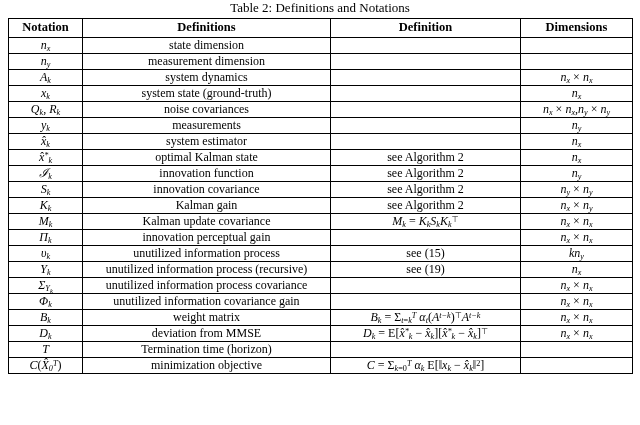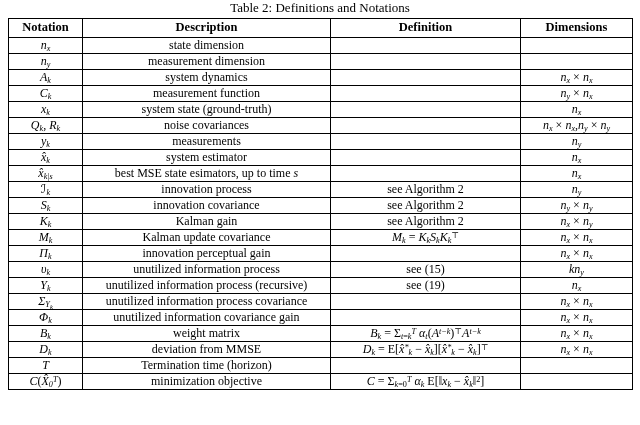--- a/index.html
+++ b/index.html
@@ -7,20 +7,21 @@
     width:640px;height:425px;box-sizing:border-box;padding:1px 8px 0 8px;
     font-family:"Liberation Serif","DejaVu Serif","DejaVu Sans",serif;color:#000;
   }
   .caption{
     text-align:center;font-size:13px;line-height:13px;margin:0 0 4px 0;
     white-space:nowrap;overflow:hidden;
   }
   table.defs{
     border-collapse:collapse;width:624px;margin:0 auto;table-layout:fixed;
     font-size:12px;
+    font-family:Liberation Serif, serif;
   }
   table.defs th, table.defs td{
     border:1px solid #000;text-align:center;vertical-align:middle;
     padding:0 2px;height:15px;line-height:1.05;
     overflow:hidden;white-space:nowrap;
   }
   table.defs th{font-weight:bold;font-size:12.5px;height:18px;}
   td i, th i{font-style:italic;}
   sub{vertical-align:baseline;position:relative;top:0.28em;font-size:0.68em;line-height:0;}
   sup{vertical-align:baseline;position:relative;top:-0.38em;font-size:0.68em;line-height:0;}
@@ -38,21 +39,21 @@
   <table class="defs">
     <colgroup>
       <col class="c-notation">
       <col class="c-description">
       <col class="c-definition">
       <col class="c-dimensions">
     </colgroup>
     <thead>
       <tr>
           <th>Notation</th>
-          <th>Description</th>
+          <th>Definitions</th>
           <th>Definition</th>
           <th>Dimensions</th>
         </tr>
     </thead>
     <tbody>
         <tr>
           <td><i>n<sub>x</sub></i></td>
           <td>state dimension</td>
           <td></td>
           <td></td>
@@ -61,26 +62,20 @@
           <td><i>n<sub>y</sub></i></td>
           <td>measurement dimension</td>
           <td></td>
           <td></td>
         </tr>
         <tr>
           <td><i>A<sub>k</sub></i></td>
           <td>system dynamics</td>
           <td></td>
           <td><i>n<sub>x</sub></i> × <i>n<sub>x</sub></i></td>
-        </tr>
-        <tr>
-          <td><i>C<sub>k</sub></i></td>
-          <td>measurement function</td>
-          <td></td>
-          <td><i>n<sub>y</sub></i> × <i>n<sub>x</sub></i></td>
         </tr>
         <tr>
           <td><i>x<sub>k</sub></i></td>
           <td>system state (ground-truth)</td>
           <td></td>
           <td><i>n<sub>x</sub></i></td>
         </tr>
         <tr>
           <td><i>Q<sub>k</sub></i>, <i>R<sub>k</sub></i></td>
           <td>noise covariances</td>
@@ -93,28 +88,28 @@
           <td></td>
           <td><i>n<sub>y</sub></i></td>
         </tr>
         <tr>
           <td><i>x̂<sub>k</sub></i></td>
           <td>system estimator</td>
           <td></td>
           <td><i>n<sub>x</sub></i></td>
         </tr>
         <tr>
-          <td><i>x̂<sub>k|s</sub></i></td>
-          <td>best MSE state esimators, up to time <i>s</i></td>
-          <td></td>
+          <td><i>x̂<sup>*</sup><sub>k</sub></i></td>
+          <td>optimal Kalman state</td>
+          <td>see Algorithm 2</td>
           <td><i>n<sub>x</sub></i></td>
         </tr>
         <tr>
           <td><i>ℐ<sub>k</sub></i></td>
-          <td>innovation process</td>
+          <td>innovation function</td>
           <td>see Algorithm 2</td>
           <td><i>n<sub>y</sub></i></td>
         </tr>
         <tr>
           <td><i>S<sub>k</sub></i></td>
           <td>innovation covariance</td>
           <td>see Algorithm 2</td>
           <td><i>n<sub>y</sub></i> × <i>n<sub>y</sub></i></td>
         </tr>
         <tr>

